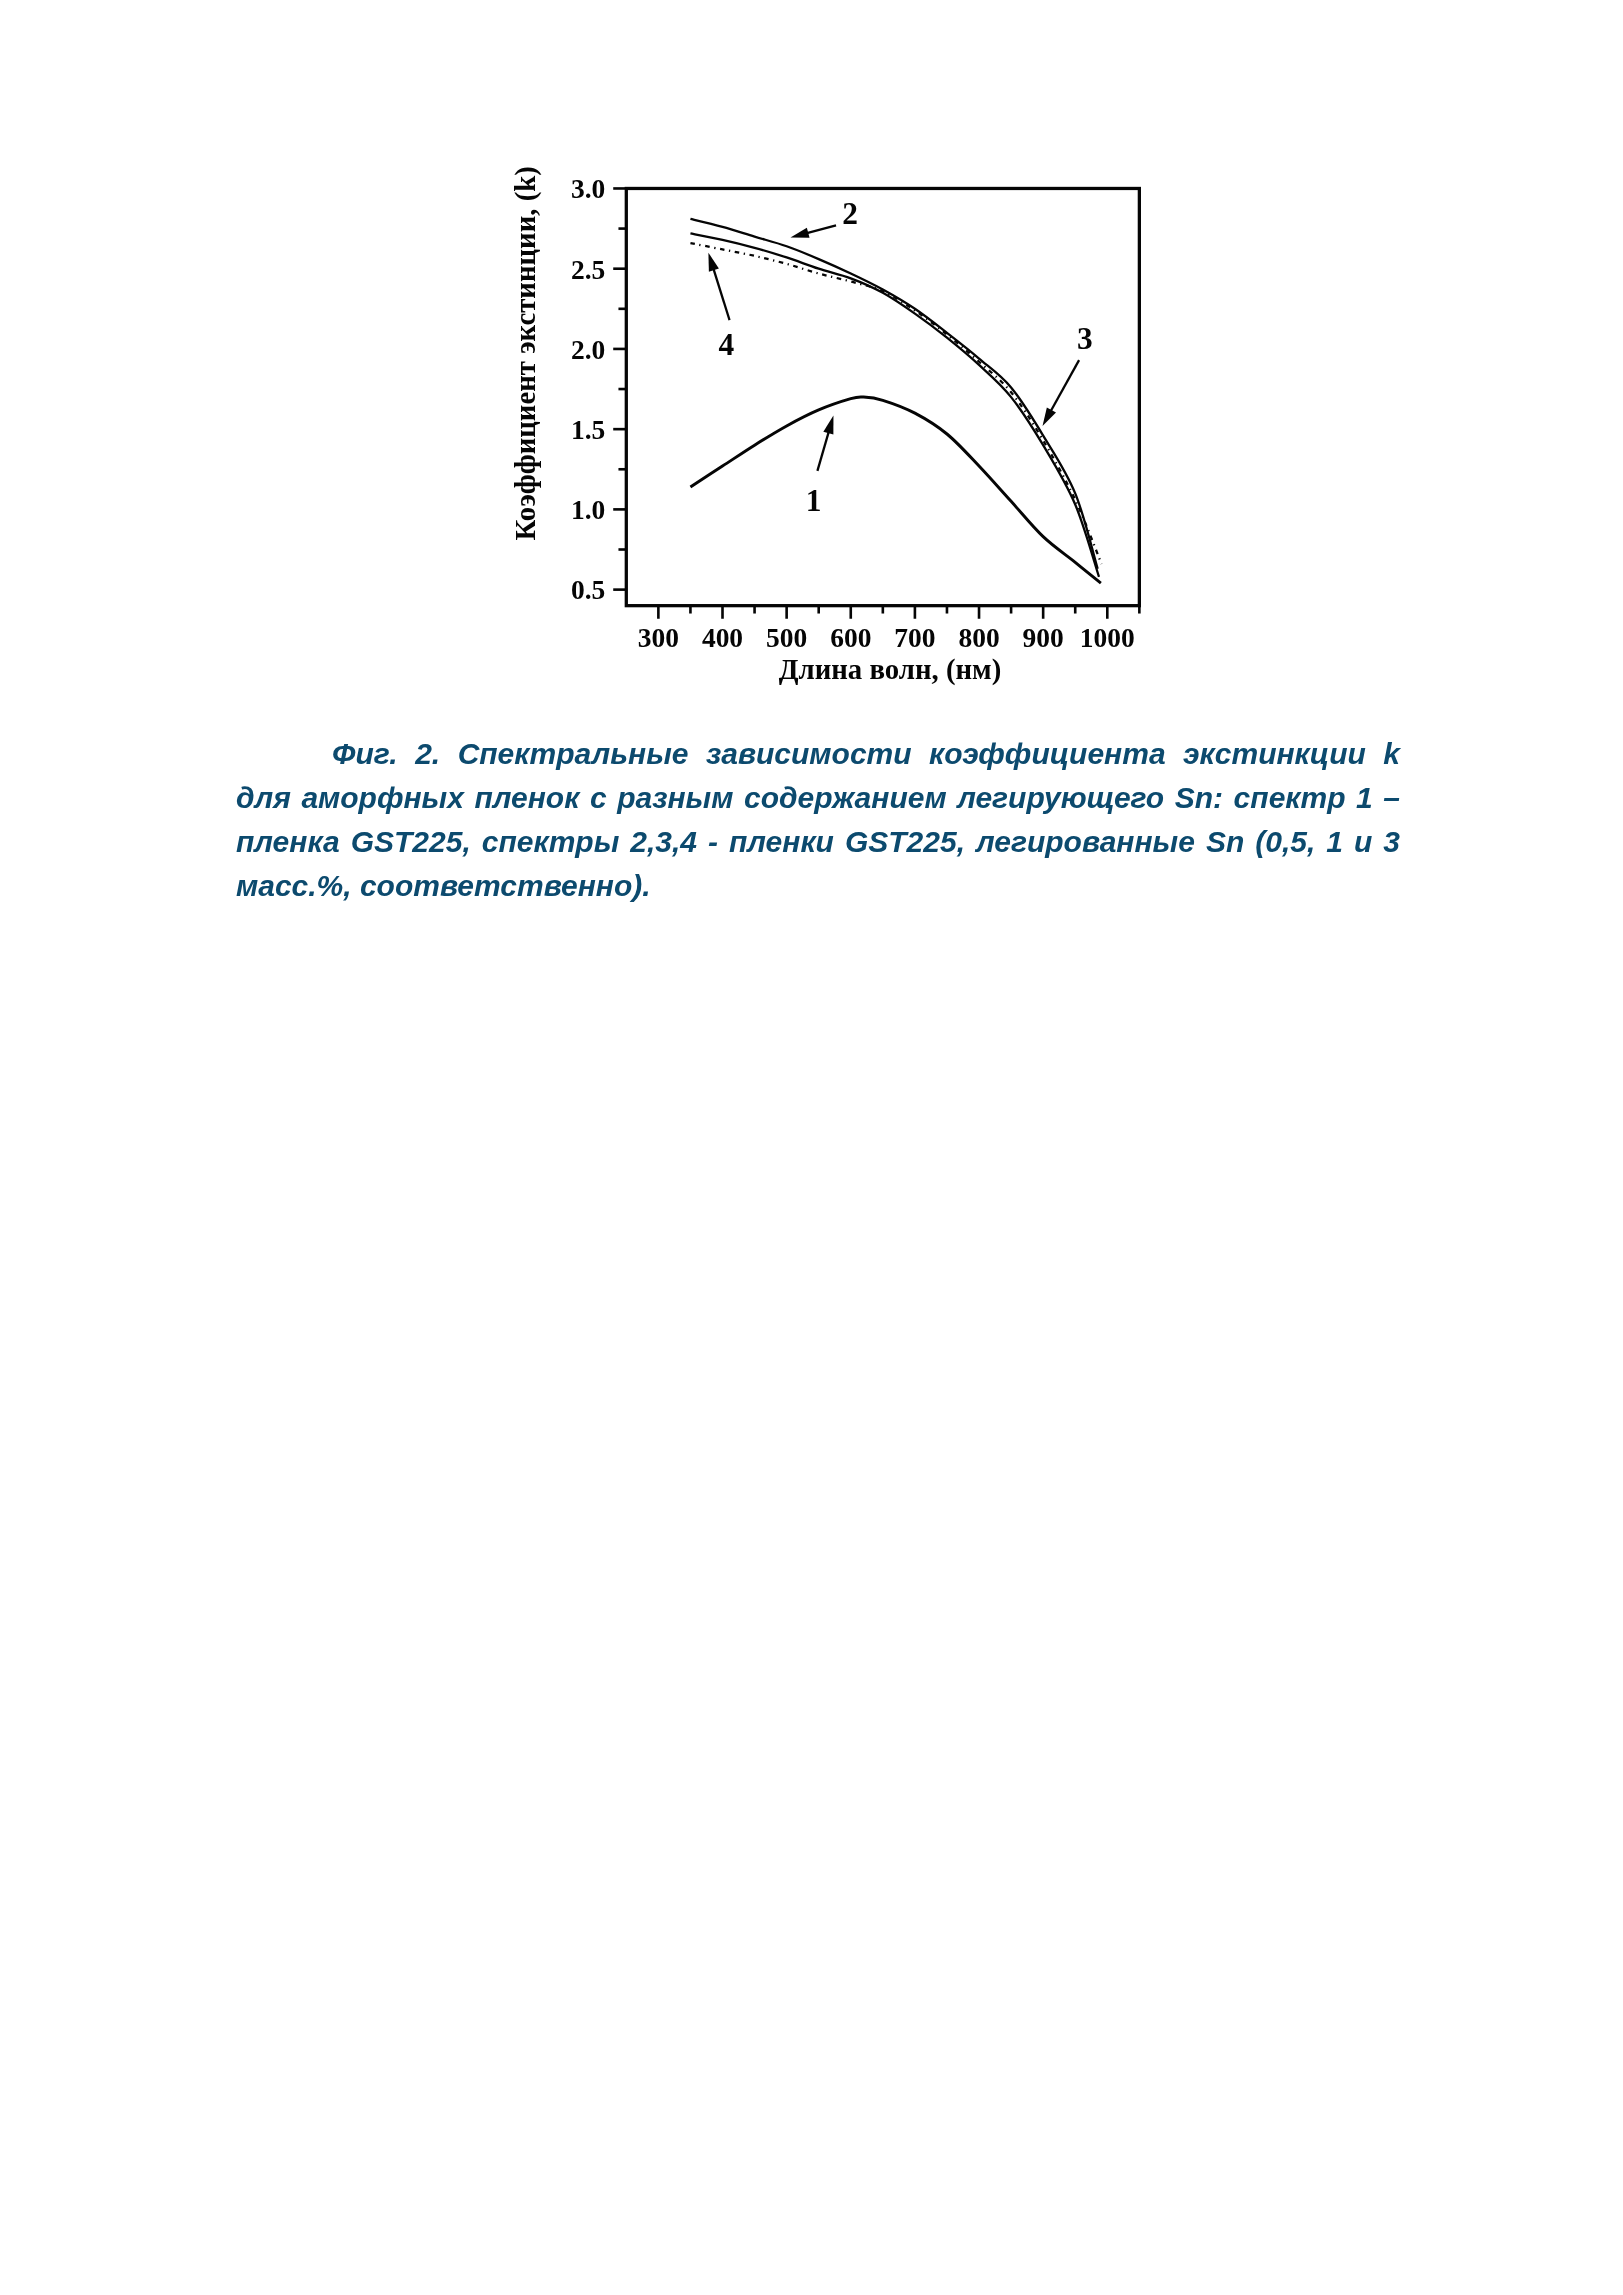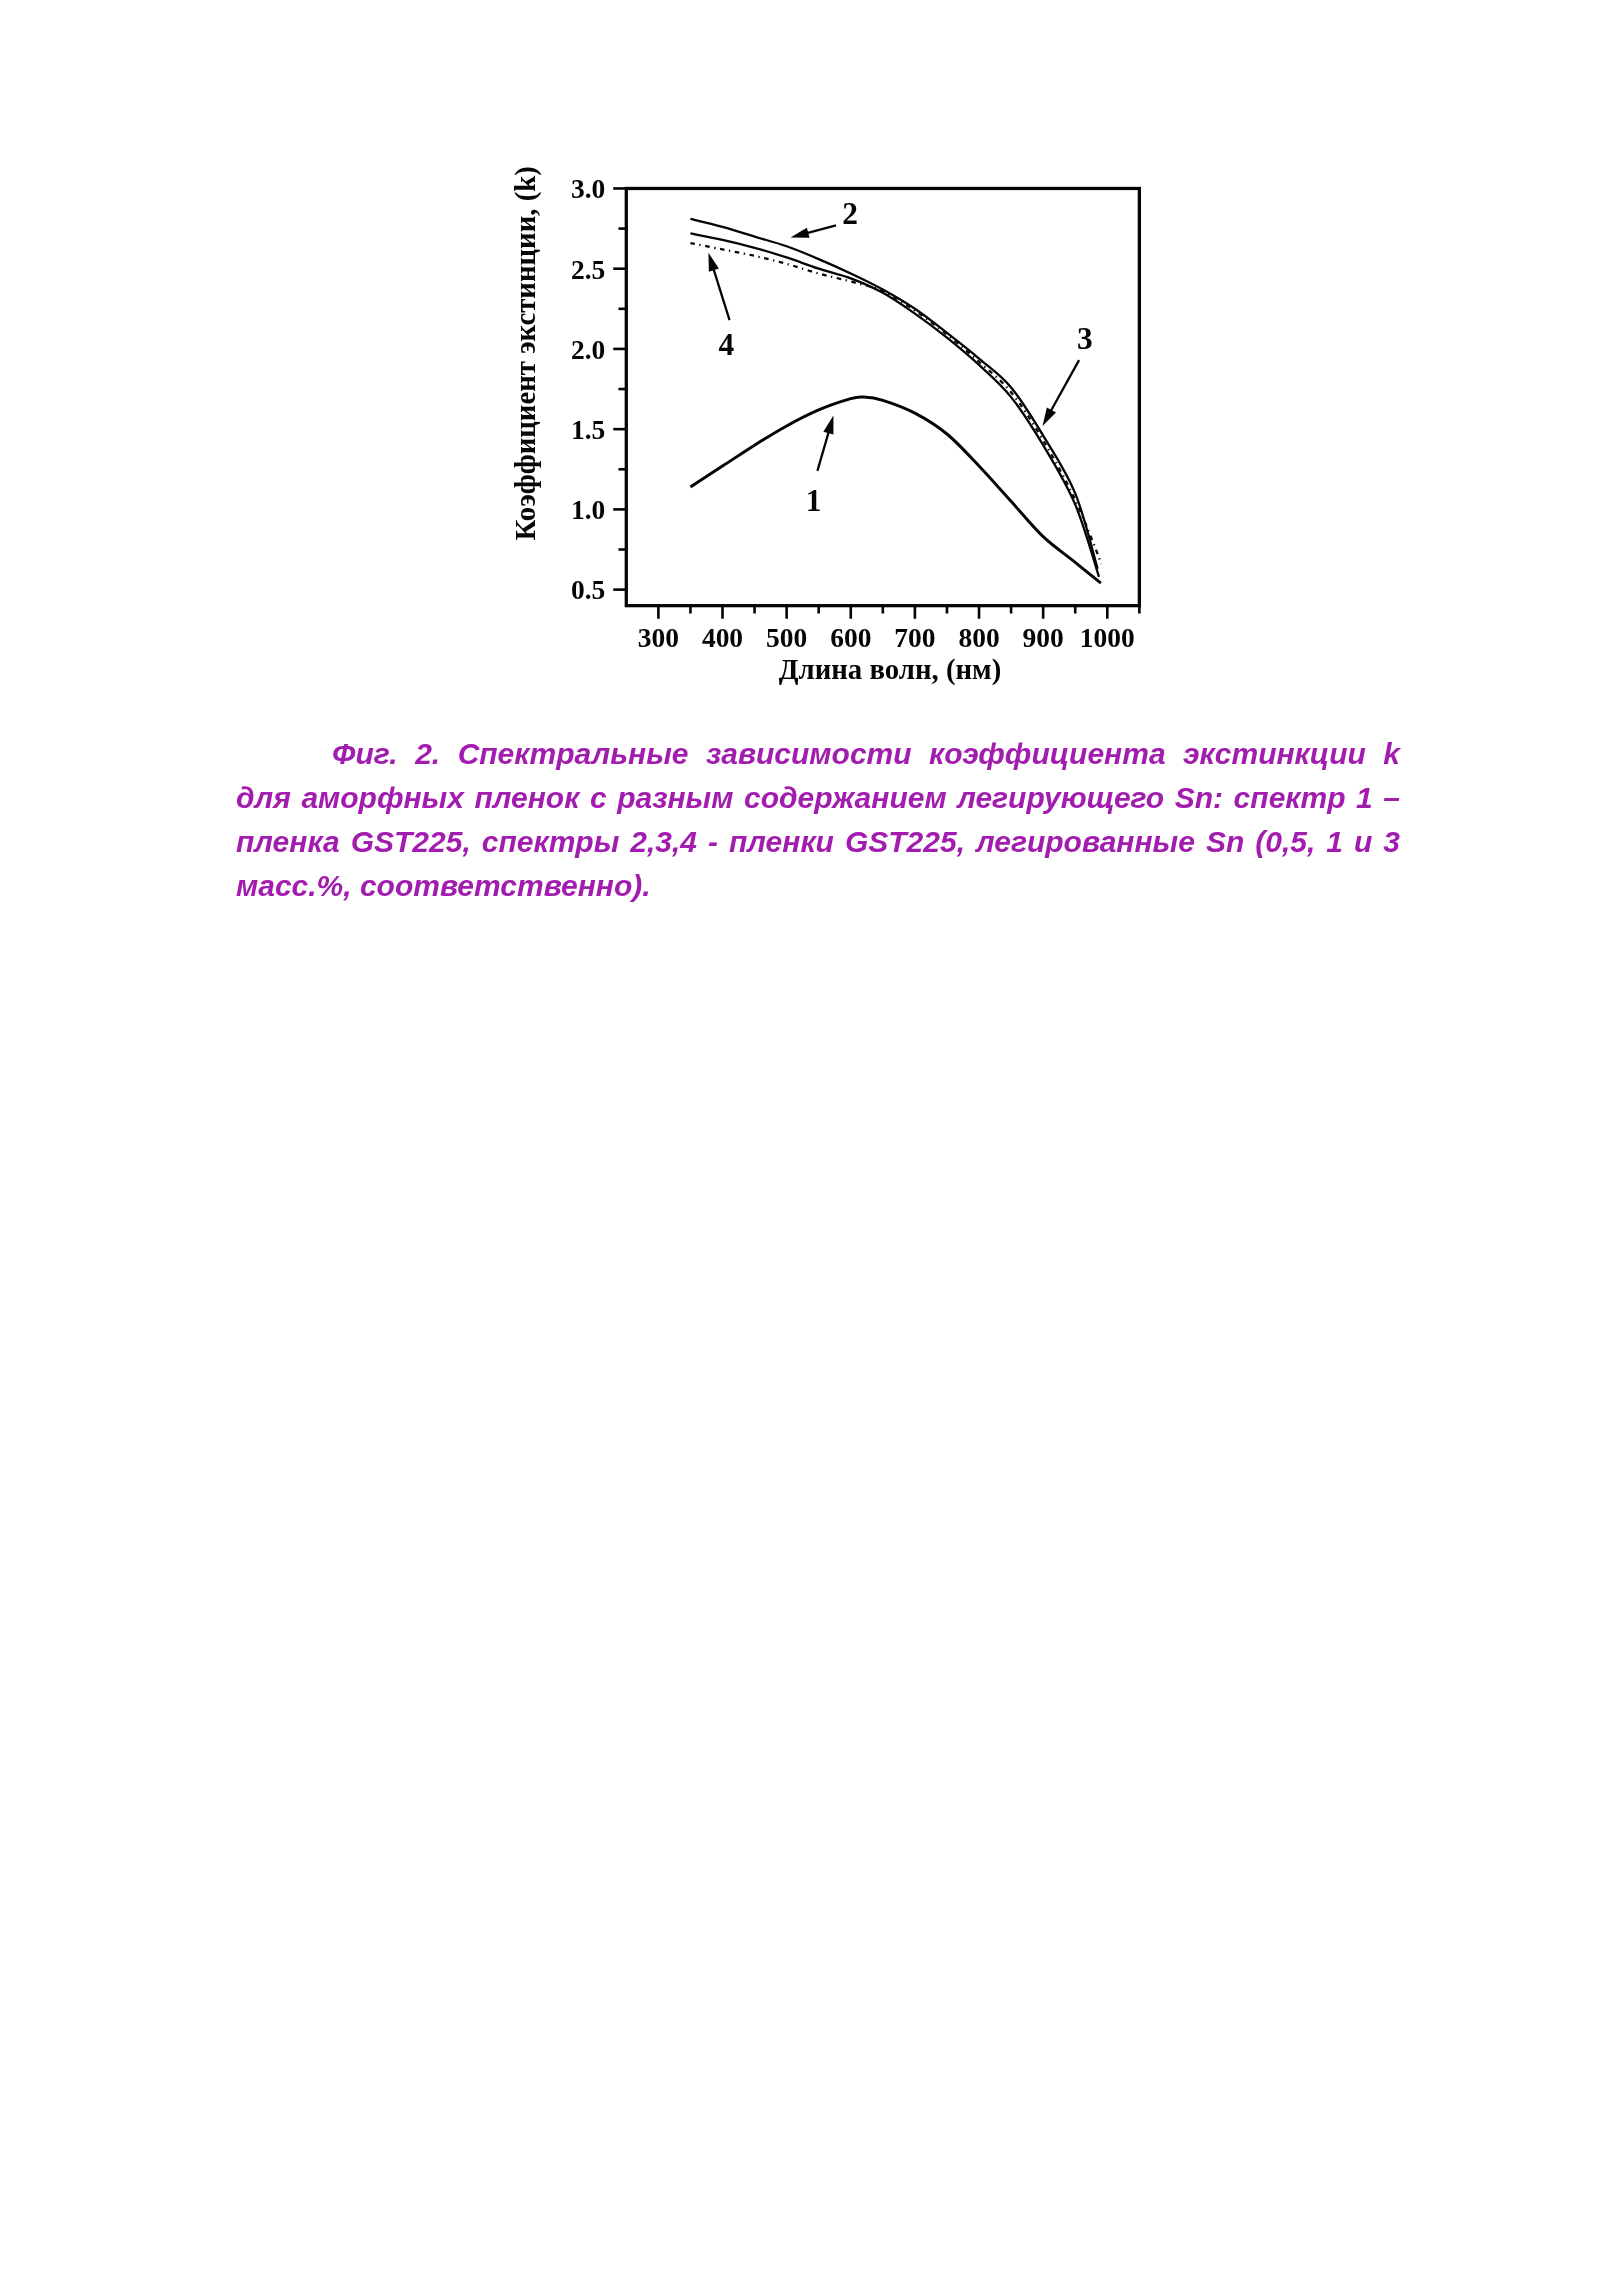--- a/index.html
+++ b/index.html
@@ -10,21 +10,21 @@
     font-family:"Liberation Serif", serif;
     overflow:hidden;
   }
   #chart-svg { position:absolute; left:0; top:0; width:1623px; height:2295px; }
   .axis-title { font:700 44px "Liberation Serif", serif; fill:#050505; }
   .tick-label { font:700 42px "Liberation Serif", serif; fill:#050505; }
   .curve-number { font:700 48px "Liberation Serif", serif; fill:#050505; }
   .caption {
     position:absolute; left:236px; top:732px; width:1164px;
     font:italic 700 30px/44px "Liberation Sans", sans-serif;
-    color:#a21caf;
+    color:#0c4a6e;
     text-align:justify;
   }
   .caption p { margin:0; text-indent:96px; }
 </style>
 </head>
 <body>
 
 <svg id="chart-svg" viewBox="0 0 2480 3507" xmlns="http://www.w3.org/2000/svg">
   <g id="chart-generated">
       <line x1="1006" y1="925.52" x2="1006" y2="945.52" stroke="#050505" stroke-width="4"></line>

